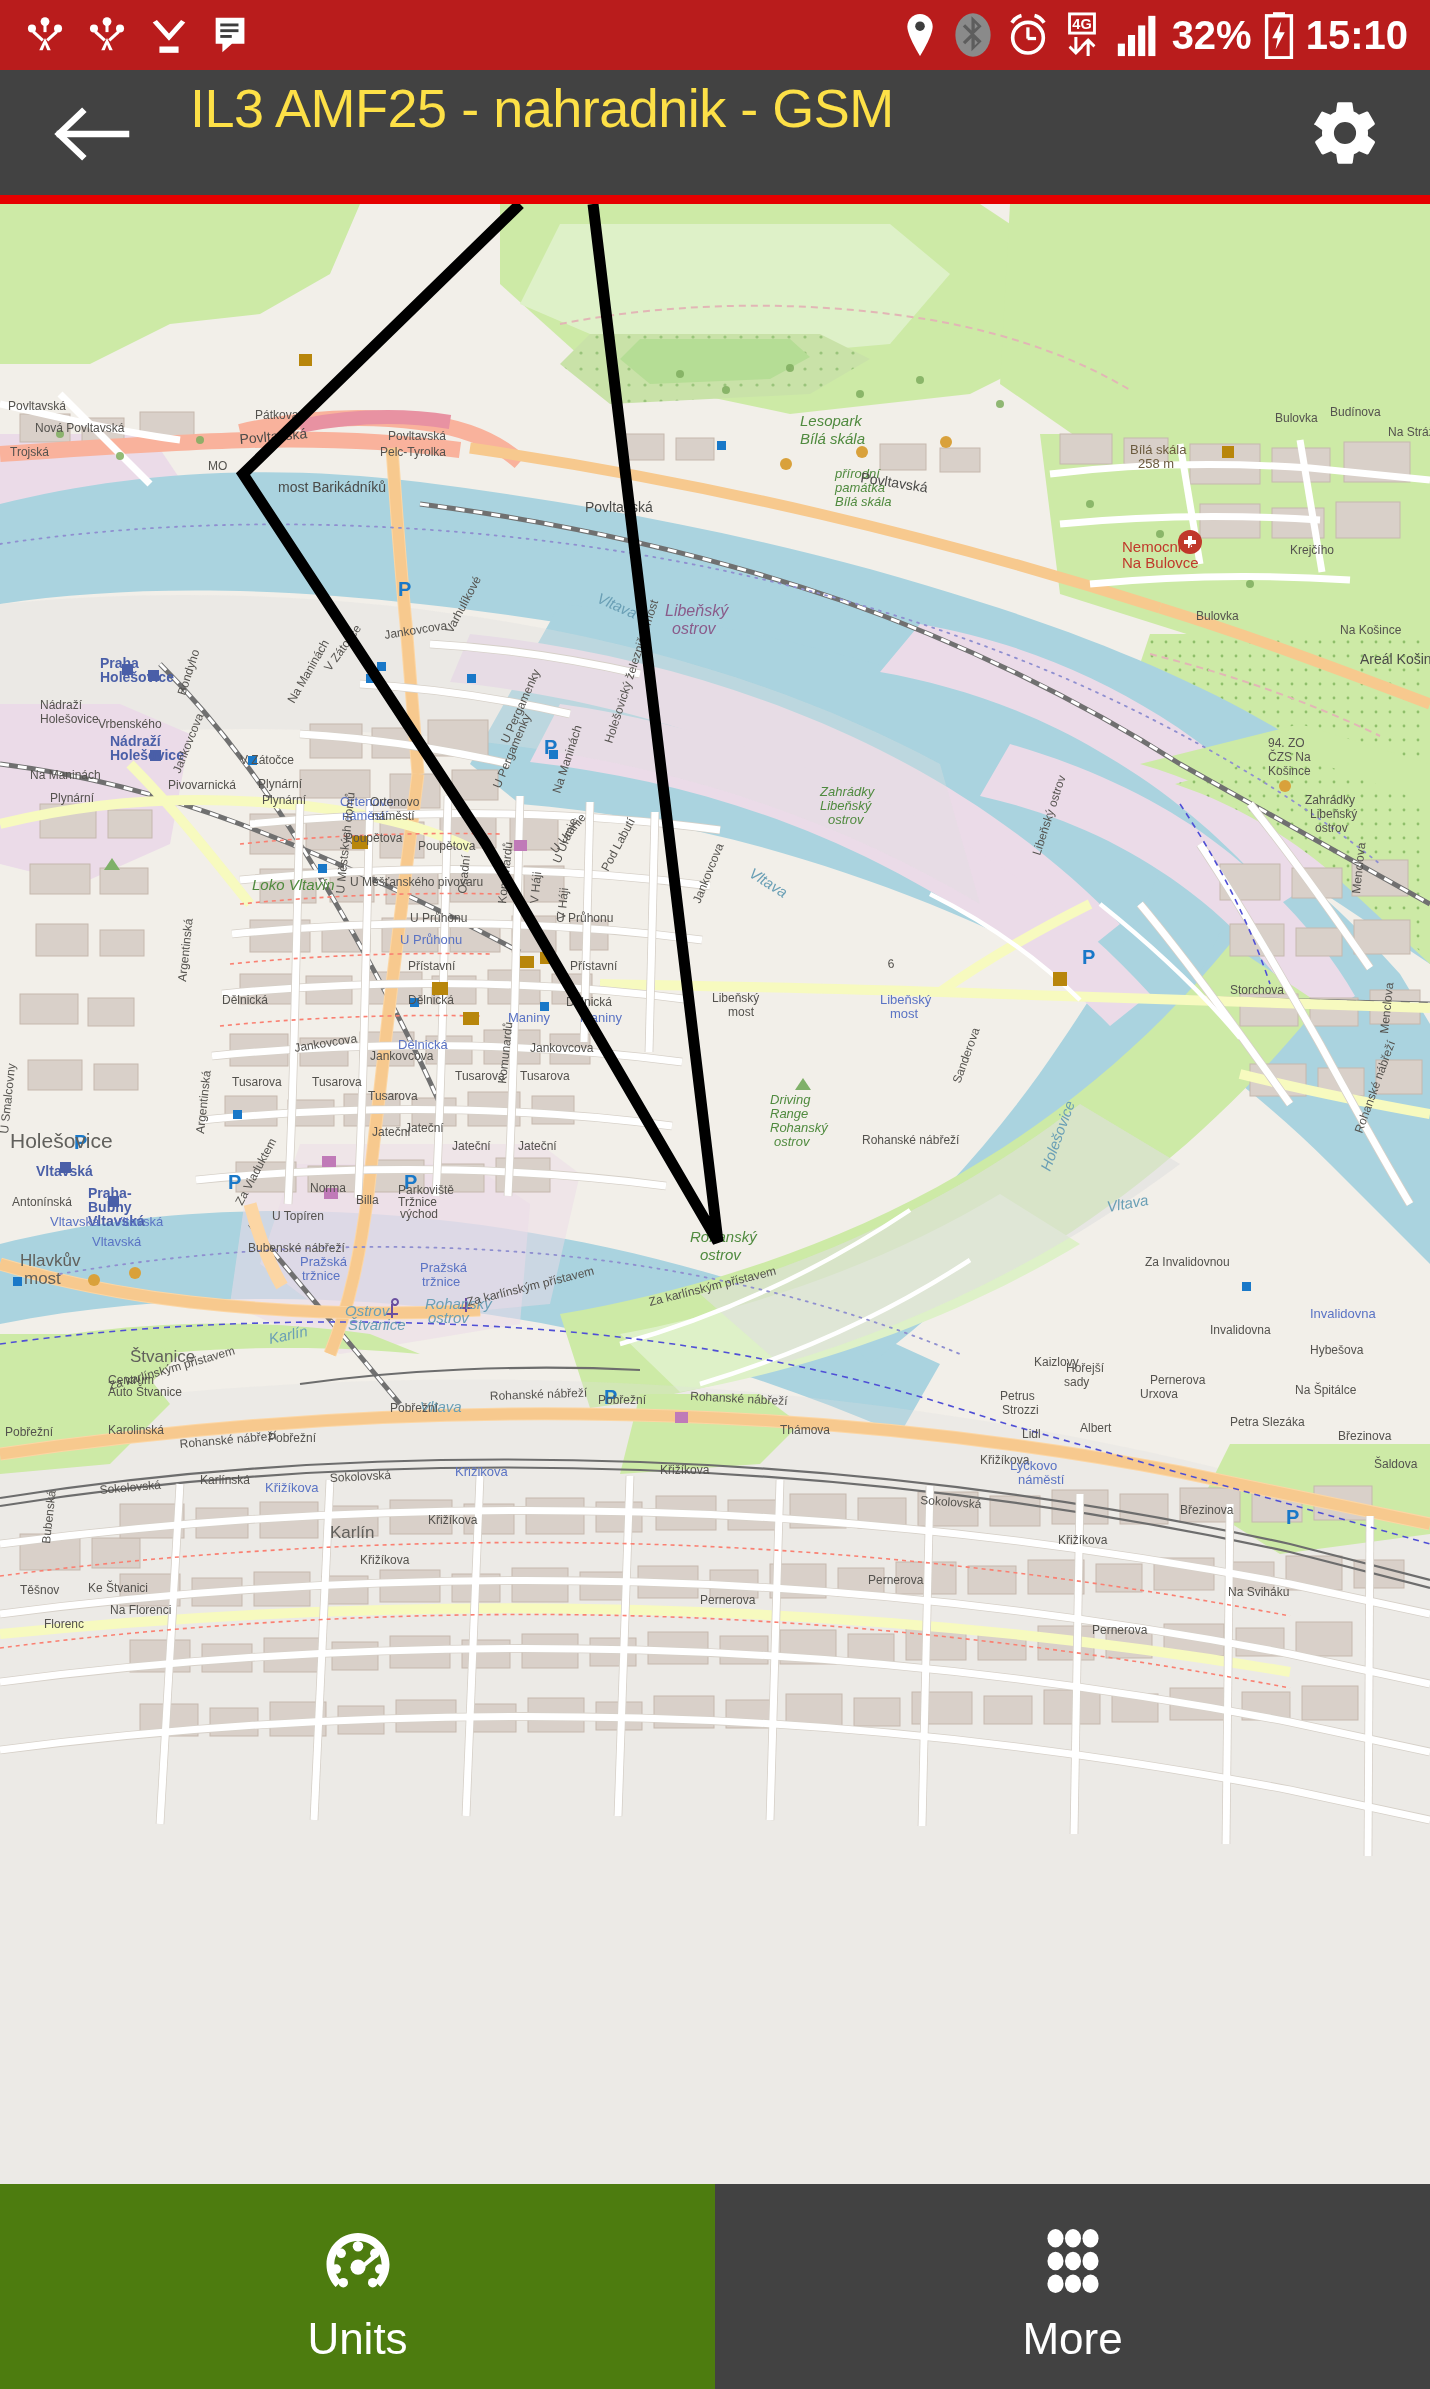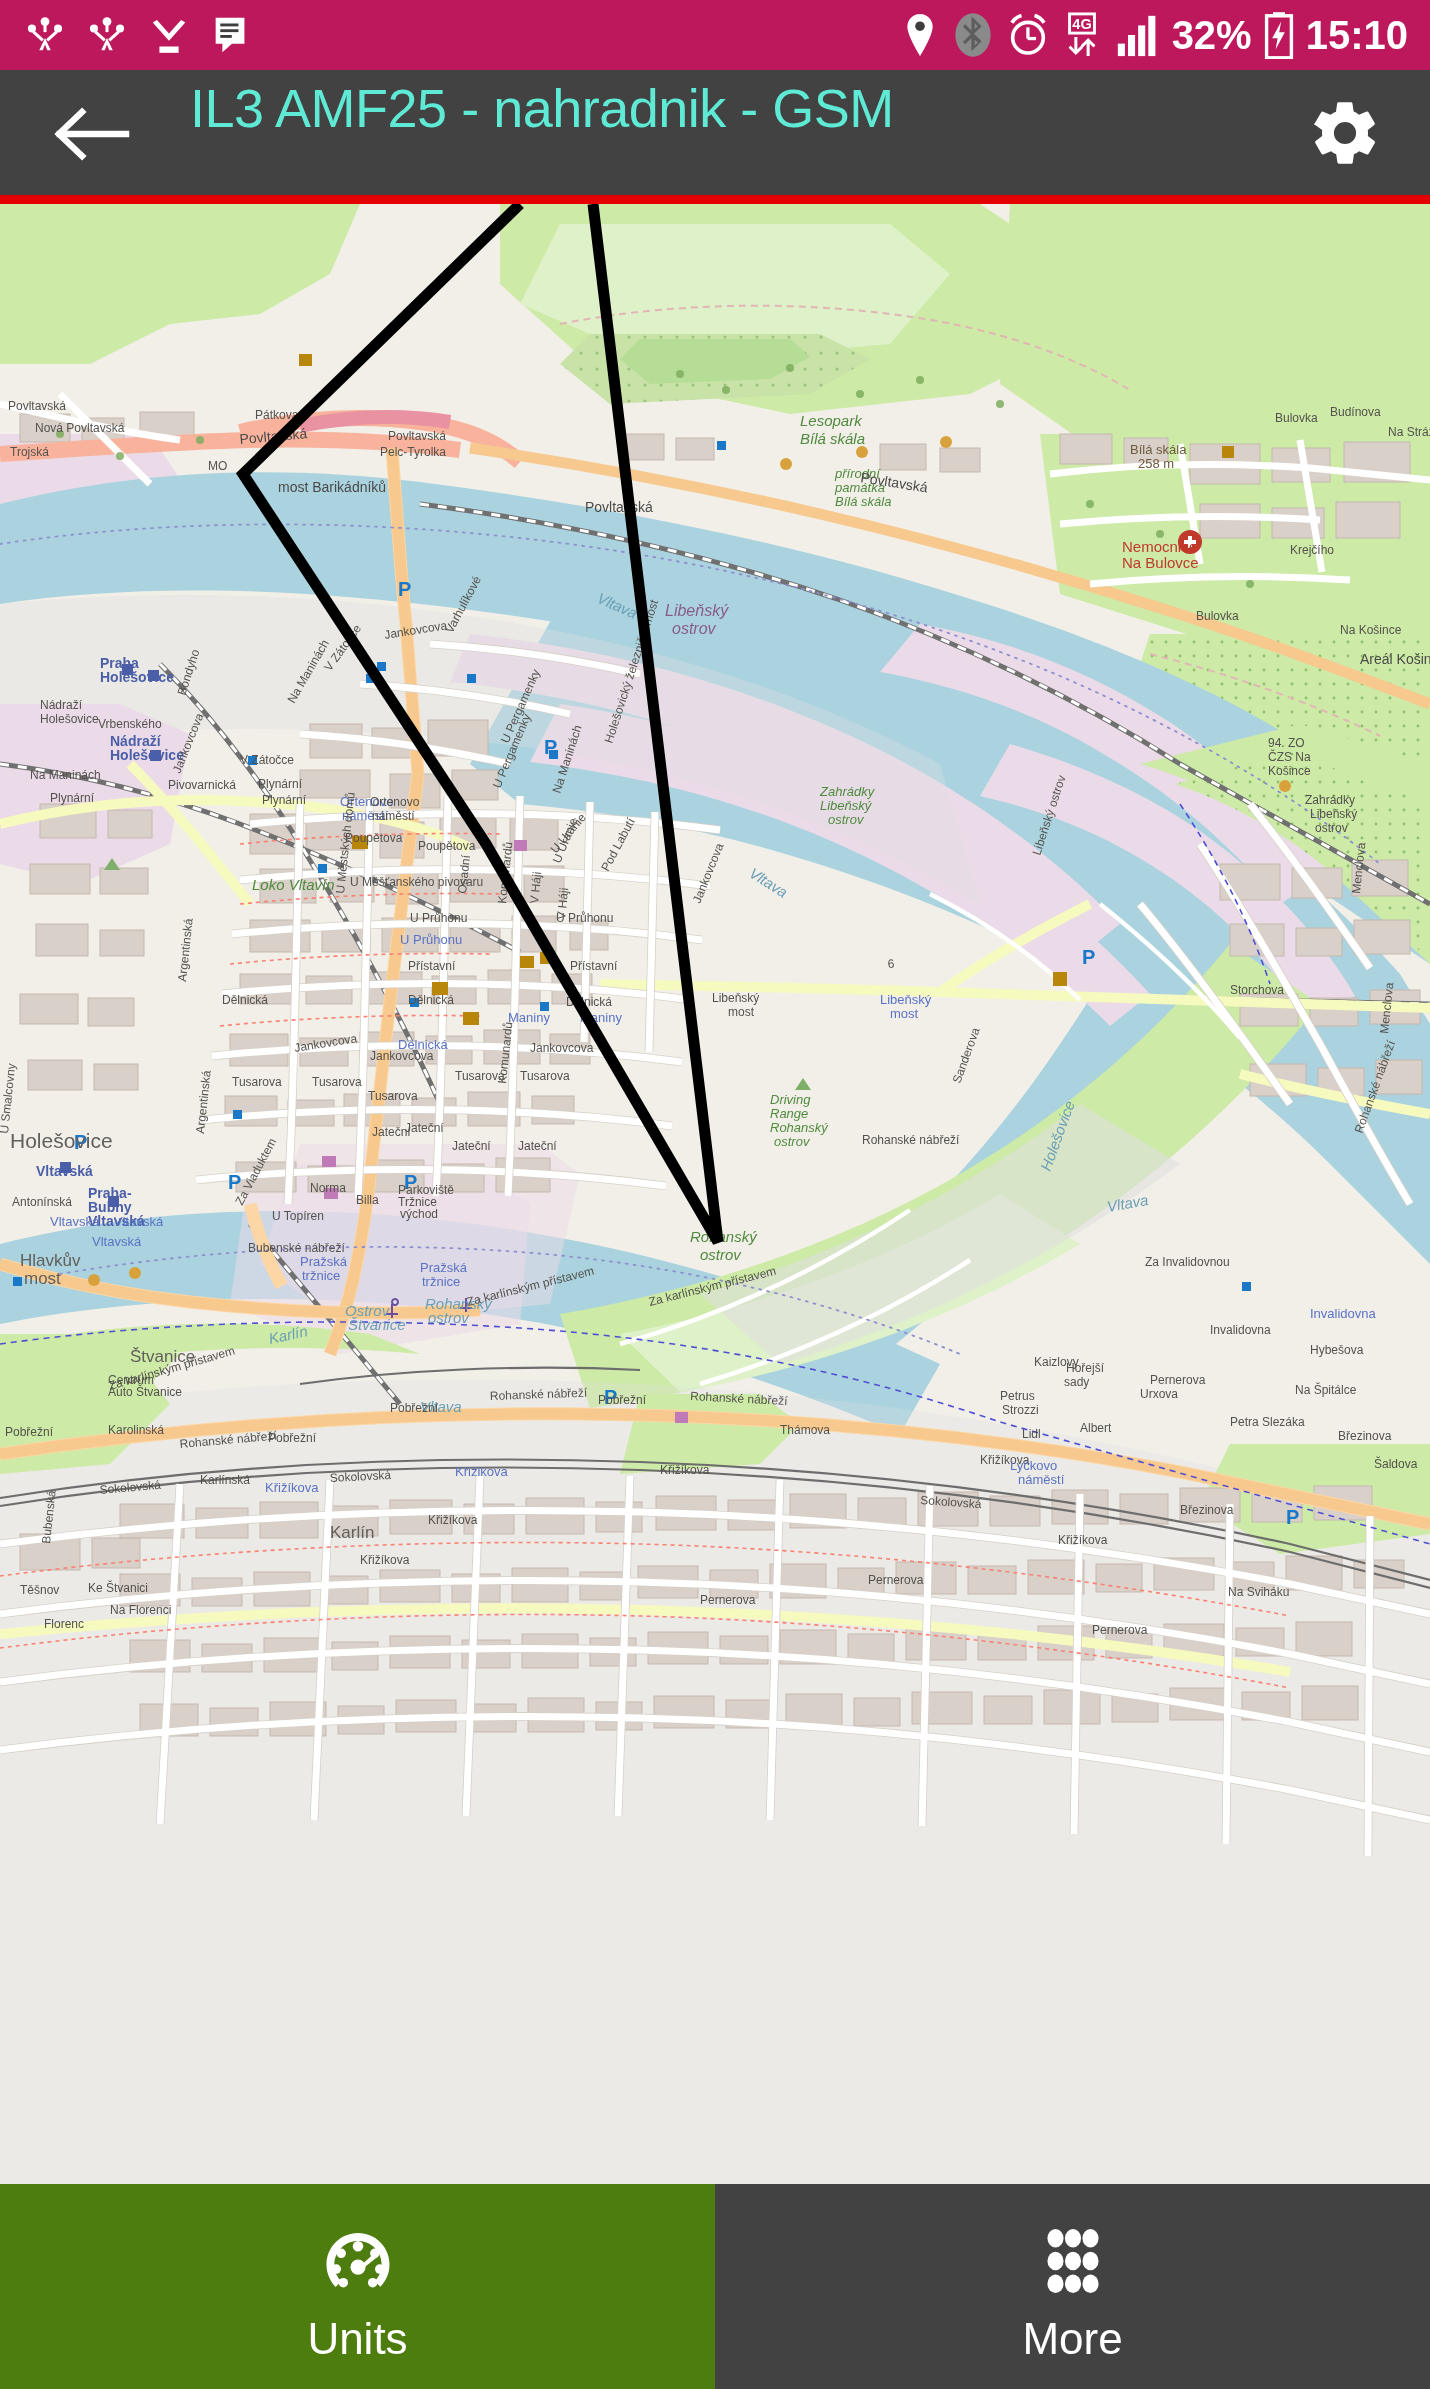--- a/index.html
+++ b/index.html
@@ -1,30 +1,30 @@
 <!DOCTYPE html>
 <html><head>
 <meta charset="utf-8">
 <style>
   html,body{margin:0;padding:0;background:#000;}
   body{font-family:"Liberation Sans",sans-serif;}
   #app{position:relative;width:1430px;height:2389px;overflow:hidden;background:#424242;}
 
   
-  .statusbar{position:absolute;left:0;top:0;width:1430px;height:70px;background:#be185d;
+  .statusbar{position:absolute;left:0;top:0;width:1430px;height:70px;background:#b91c1c;
     display:flex;align-items:center;box-sizing:border-box;padding:0 22px;gap:15px;}
   .sb-left{display:flex;align-items:center;gap:16px;}
   .sb-right{margin-left:auto;display:flex;align-items:center;gap:12px;}
   .sb-txt{color:#fff;font-size:40px;font-weight:700;letter-spacing:0px;line-height:1;}
   .sb-ico{display:block;}
 
   
   .header{position:absolute;left:0;top:70px;width:1430px;height:125px;background:#424242;}
   .back-btn{position:absolute;left:52px;top:34px;width:78px;height:60px;cursor:pointer;}
-  .title{position:absolute;left:190px;top:6px;width:960px;color:#5eead4;font-size:54px;
+  .title{position:absolute;left:190px;top:6px;width:960px;color:#fde047;font-size:54px;
     line-height:64px;font-weight:400;letter-spacing:-0.5px;}
   .gear-btn{position:absolute;right:48px;top:26px;width:74px;height:74px;cursor:pointer;}
   .redline{position:absolute;left:0;top:195px;width:1430px;height:9px;background:#e50000;z-index:6;}
 
   
   .mapwrap{position:absolute;left:0;top:204px;width:1430px;height:1980px;overflow:hidden;background:#f2efe9;}
   .mapsvg{position:absolute;left:0;top:0;}
 
   
   .bottomnav{position:absolute;left:0;top:2184px;width:1430px;height:205px;display:flex;background:#424242;}

